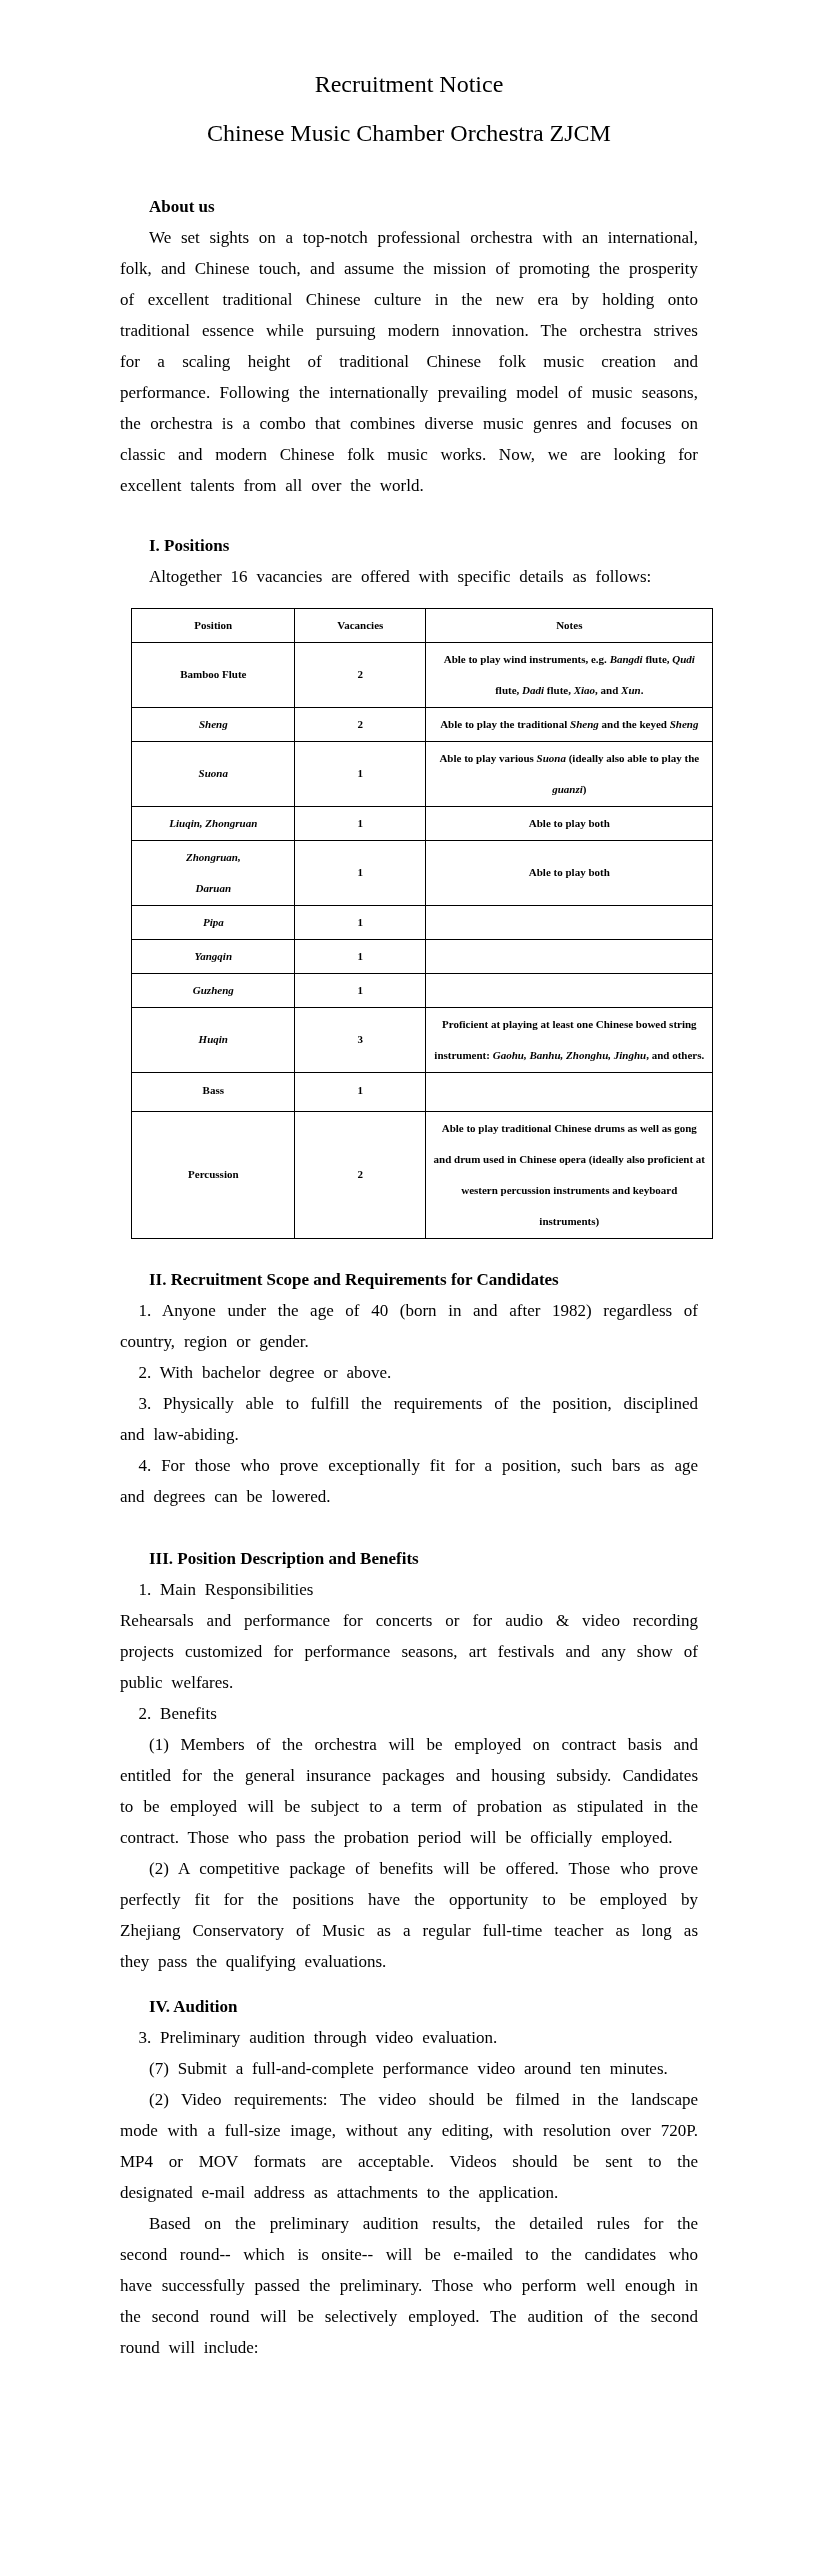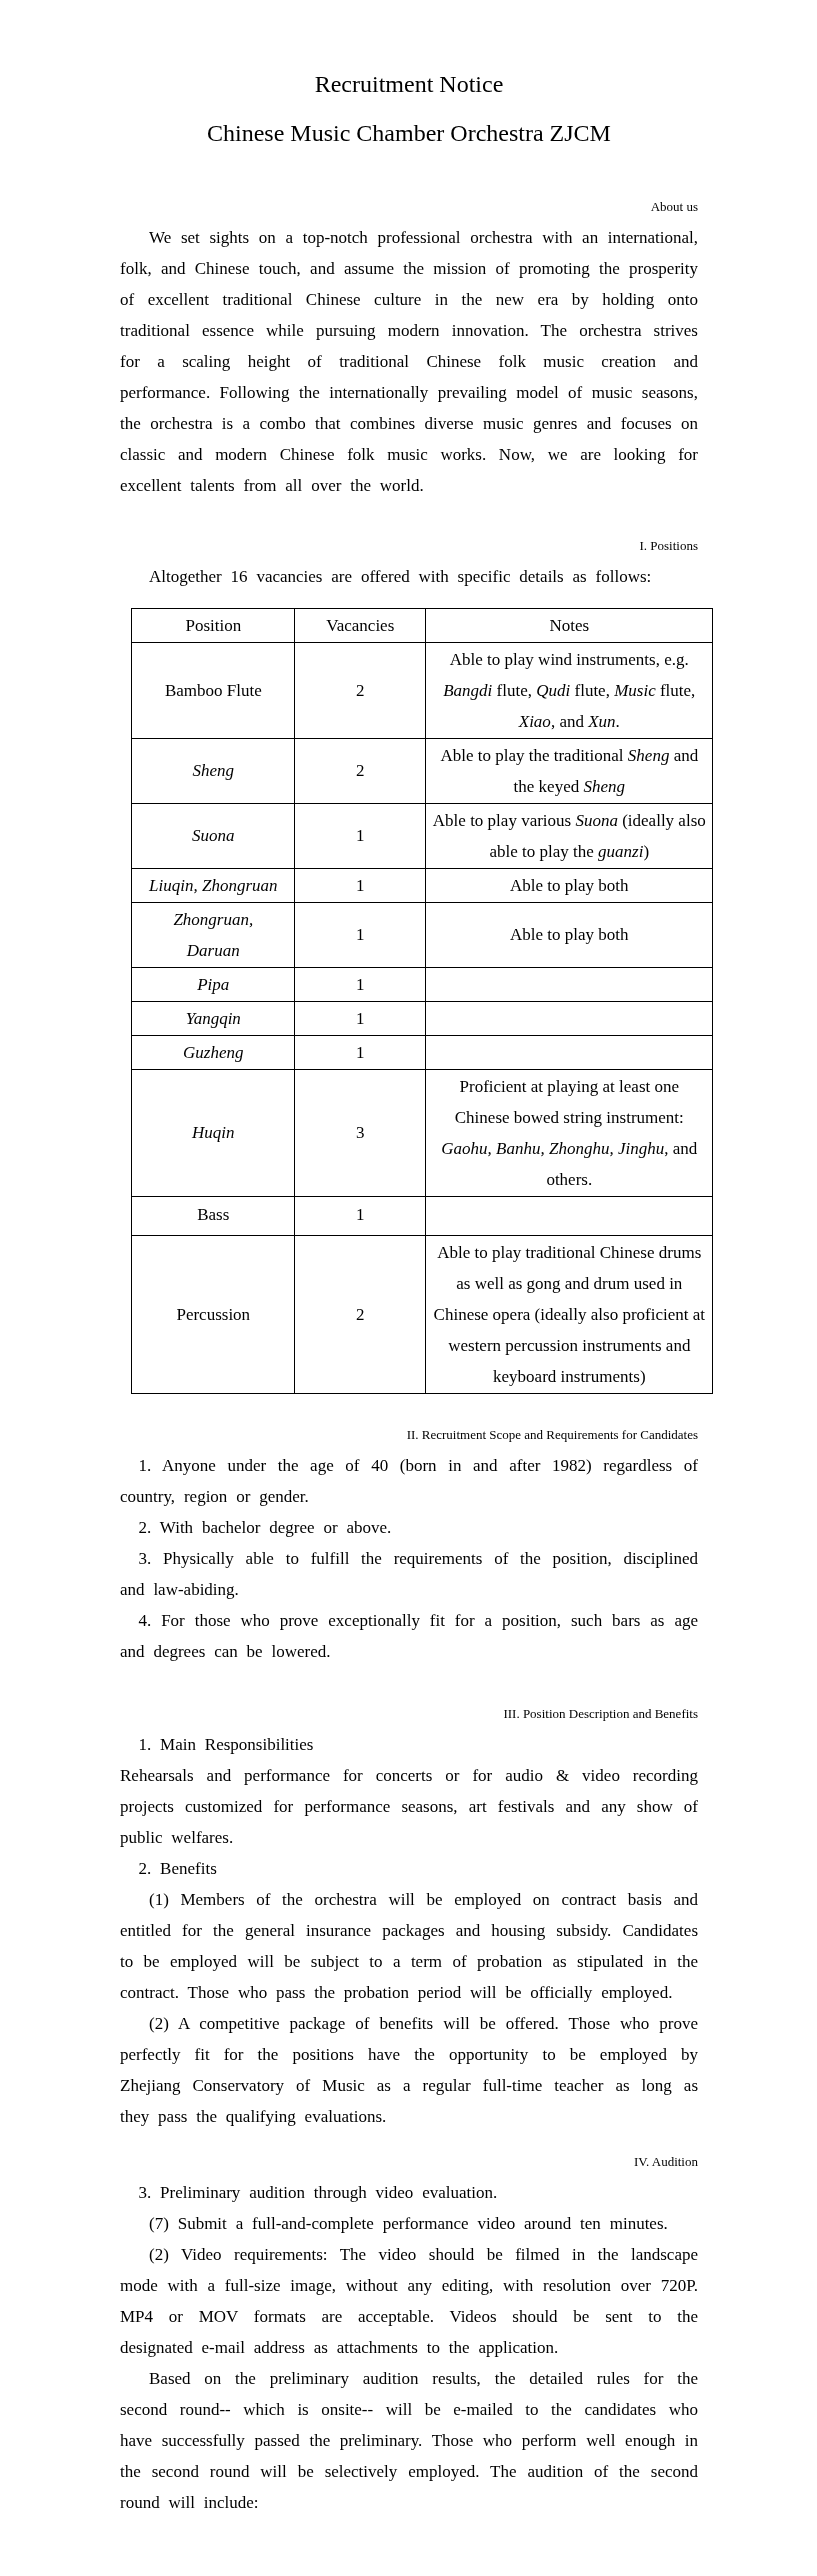--- a/index.html
+++ b/index.html
@@ -17,26 +17,25 @@
   }
   .titles { text-align: center; }
   .title-line {
     font-size: 24px;
     line-height: 49px;
     font-weight: normal;
     white-space: nowrap;
   }
   p, h2 { margin: 0; }
   .h {
-    font-size: 13px;
+    font-size: 17px;
     line-height: 31px;
-    font-weight: normal;
+    font-weight: bold;
     padding-left: 29px;
     word-spacing: normal;
-    text-align: right;
   }
   .para {
     font-size: 17px;
     line-height: 31px;
     text-align: justify;
     word-spacing: 4.6px;
   }
   .ti-0  { text-indent: 0; }
   .ti-36 { text-indent: 18.5px; }
   .ti-56 { text-indent: 29px; }
@@ -51,23 +50,23 @@
     border-collapse: collapse;
     table-layout: fixed;
     width: 581px;
     margin-left: 11.3px;
   }
   table.positions col.c-pos { width: 163px; }
   table.positions col.c-vac { width: 131px; }
   table.positions col.c-not { width: 287px; }
   table.positions th, table.positions td {
     border: 1px solid #000;
-    font-size: 17px;
+    font-size: 11px;
     line-height: 31px;
-    font-weight: normal;
+    font-weight: bold;
     padding: 1px 6.2px;
     text-align: center;
     vertical-align: middle;
     word-spacing: normal;
     overflow: hidden;
   }
   td.pos-cell { white-space: pre-line; }
   td.notes-justify {
     text-align: justify;
     word-spacing: 4.1px;
@@ -101,21 +100,21 @@
       <tr>
         <th>Position</th>
         <th>Vacancies</th>
         <th>Notes</th>
       </tr>
     </thead>
     <tbody id="positions-body">
         <tr>
           <td class="pos-cell">Bamboo Flute</td>
           <td>2</td>
-          <td class="">Able to play wind instruments, e.g. <i>Bangdi</i> flute, <i>Qudi</i> flute, <i>Music</i> flute, <i>Xiao</i>, and <i>Xun</i>.</td>
+          <td class="">Able to play wind instruments, e.g. <i>Bangdi</i> flute, <i>Qudi</i> flute, <i>Dadi</i> flute, <i>Xiao</i>, and <i>Xun</i>.</td>
         </tr>
         <tr>
           <td class="pos-cell"><i>Sheng</i></td>
           <td>2</td>
           <td class="">Able to play the traditional <i>Sheng</i> and the keyed <i>Sheng</i></td>
         </tr>
         <tr>
           <td class="pos-cell"><i>Suona</i></td>
           <td>1</td>
           <td class="">Able to play various <i>Suona</i> (ideally also able to play the <i>guanzi</i>)</td>

